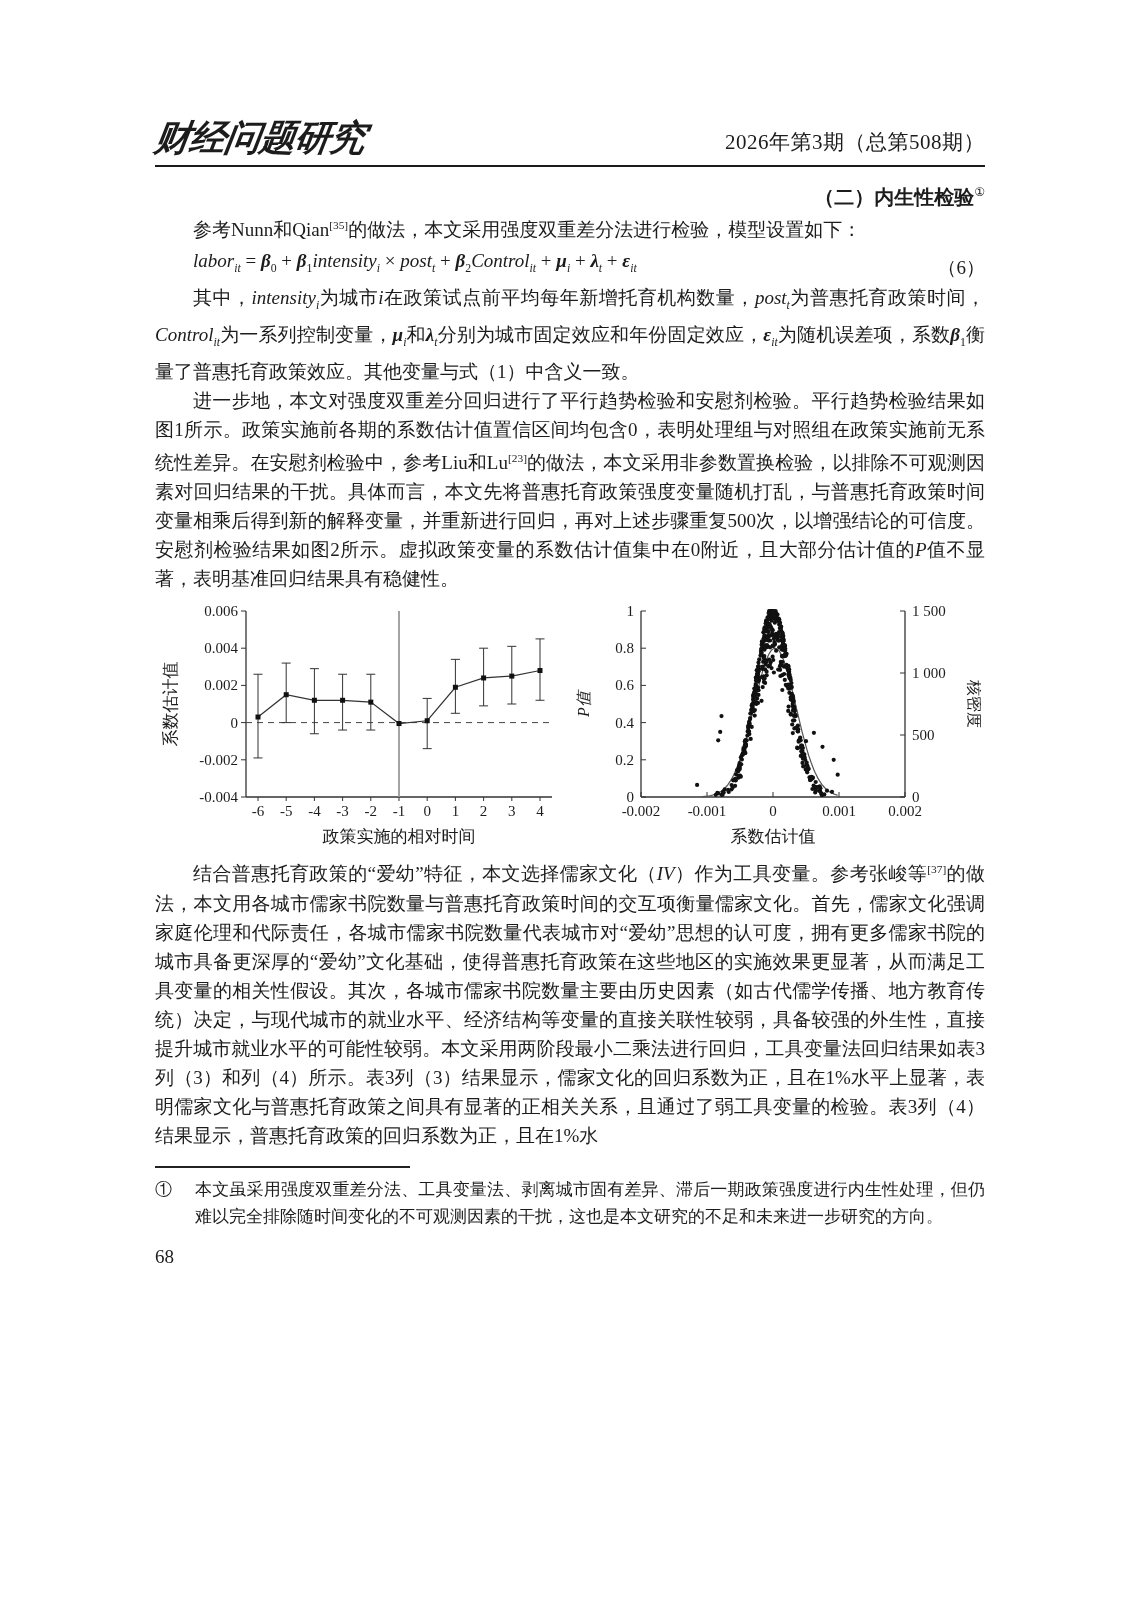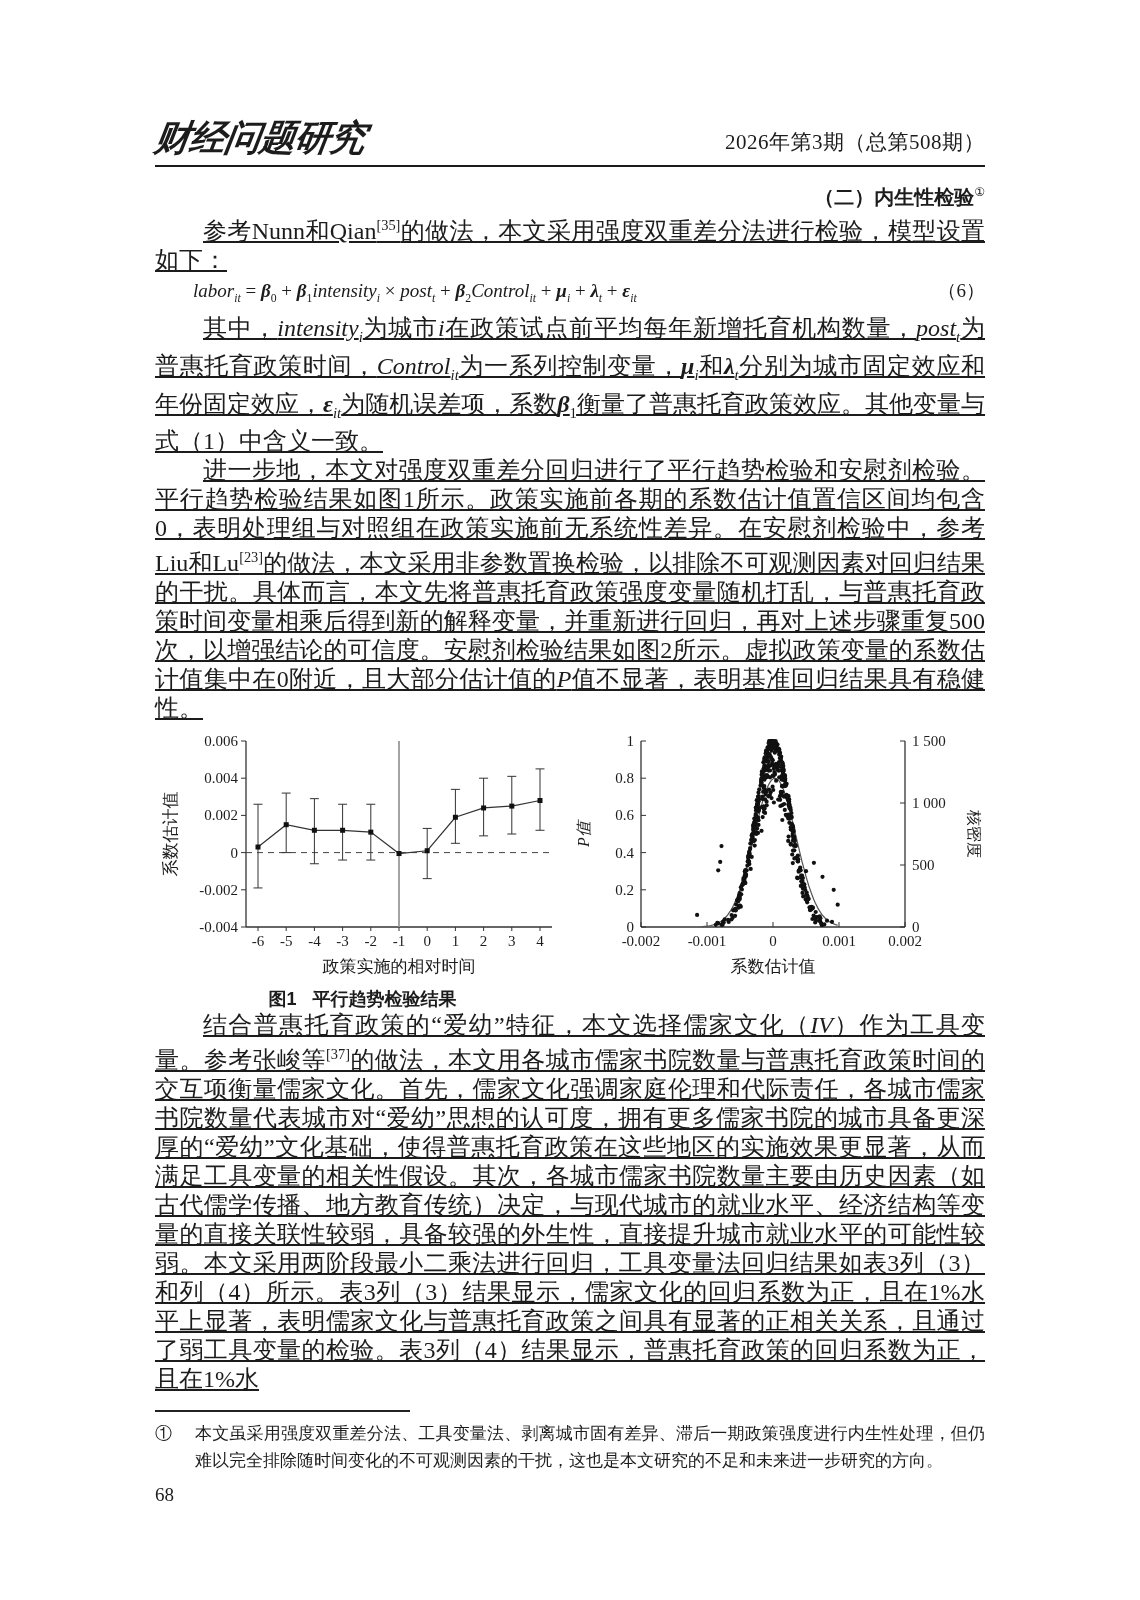--- a/index.html
+++ b/index.html
@@ -20,47 +20,47 @@
   .issue{font-size:21px;line-height:1;padding-bottom:5px;letter-spacing:0.5px;}
   .hdr-rule{border:none;border-top:2px solid #1b1b1b;margin:7px 0 10px 0;}
 
   
   .sec{
     font-family:"Liberation Sans","DejaVu Sans",sans-serif;
     font-size:20px;font-weight:700;margin:6px 0 0 0;text-indent:2em;line-height:30px;text-align:right;
   }
   .sec sup{font-size:0.6em;font-weight:400;}
   .sub{font-size:19px;margin:2px 0 0 0;text-indent:2em;line-height:29px;font-weight:400;}
-  .para{font-size:24px;line-height:29px;margin:0;text-indent:2em;text-align:justify;text-decoration:underline;}
+  .para{font-size:19px;line-height:29px;margin:0;text-indent:2em;text-align:justify;}
   .para sup, .fn sup{font-size:0.60em;}
   sub{font-size:0.62em;}
   b.it{font-style:italic;font-weight:600;}
 
   
-  .eq{display:flex;align-items:flex-start;font-size:19px;line-height:31px;padding-left:2em;}
+  .eq{display:flex;align-items:flex-end;font-size:19px;line-height:31px;padding-left:2em;}
   .eq .eq-no{margin-left:auto;}
 
   
   .figs{display:flex;margin-top:8px;}
   .figs figure{margin:0;width:50%;text-align:center;}
   .figs svg{display:block;margin:0 auto;}
   .figs svg text{font-family:"Liberation Serif","DejaVu Serif",serif;}
   figcaption{
     font-family:"Liberation Sans","DejaVu Sans",sans-serif;
     font-weight:700;font-size:18px;margin-top:2px;line-height:24px;
   }
   figcaption .cap-title{margin-left:0.9em;}
 
   
   .fn-rule{border:none;border-top:2px solid #222;width:255px;margin:16px 0 8px 0;}
   .fn{display:flex;font-size:17px;line-height:27px;text-align:justify;}
   .fn .fn-marker{flex:none;width:40px;}
   .fn .fn-text{flex:1;}
 
-  .pageno{font-size:19px;margin-top:10px;}
+  .pageno{font-size:19px;margin-top:16px;}
 </style>
 </head>
 <body>
 
 <div class="page">
 
   <header class="hdr">
     <div class="logo">财经问题研究</div>
     <div class="issue">2026年第3期（总第508期）</div>
   </header>
@@ -162,21 +162,20 @@
             <rect x="208.3" y="98.64" width="5" height="5" fill="#111"></rect>
             <rect x="236.5" y="120.03" width="5" height="5" fill="#111"></rect>
             <rect x="264.7" y="117.24" width="5" height="5" fill="#111"></rect>
             <rect x="292.9" y="83.76" width="5" height="5" fill="#111"></rect>
             <rect x="321.1" y="74.46000000000001" width="5" height="5" fill="#111"></rect>
             <rect x="349.3" y="72.6" width="5" height="5" fill="#111"></rect>
             <rect x="377.5" y="67.02000000000001" width="5" height="5" fill="#111"></rect>
             <text x="239" y="241" font-size="17" fill="#1c1c1c" text-anchor="middle">政策实施的相对时间</text>
             <text x="16" y="103" font-size="17" fill="#1c1c1c" text-anchor="middle" transform="rotate(-90 16 103)">系数估计值</text>
           </svg>
-        <figcaption><span class="cap-no">图1</span><span class="cap-title">平行趋势检验结果</span></figcaption>
       </figure>
       <figure>
         <svg width="406" height="254" viewBox="0 0 406 254">
             <line x1="66" y1="10" x2="66" y2="196" stroke="#333" stroke-width="1.3"></line>
             <line x1="66" y1="196" x2="330" y2="196" stroke="#333" stroke-width="1.3"></line>
             <line x1="330" y1="10" x2="330" y2="196" stroke="#333" stroke-width="1.3"></line>
             <line x1="66" y1="196" x2="71" y2="196" stroke="#333" stroke-width="1"></line>
             <text x="59" y="201" font-size="15" fill="#1c1c1c" text-anchor="end">0</text>
             <line x1="66" y1="158.8" x2="71" y2="158.8" stroke="#333" stroke-width="1"></line>
             <text x="59" y="163.8" font-size="15" fill="#1c1c1c" text-anchor="end">0.2</text>

